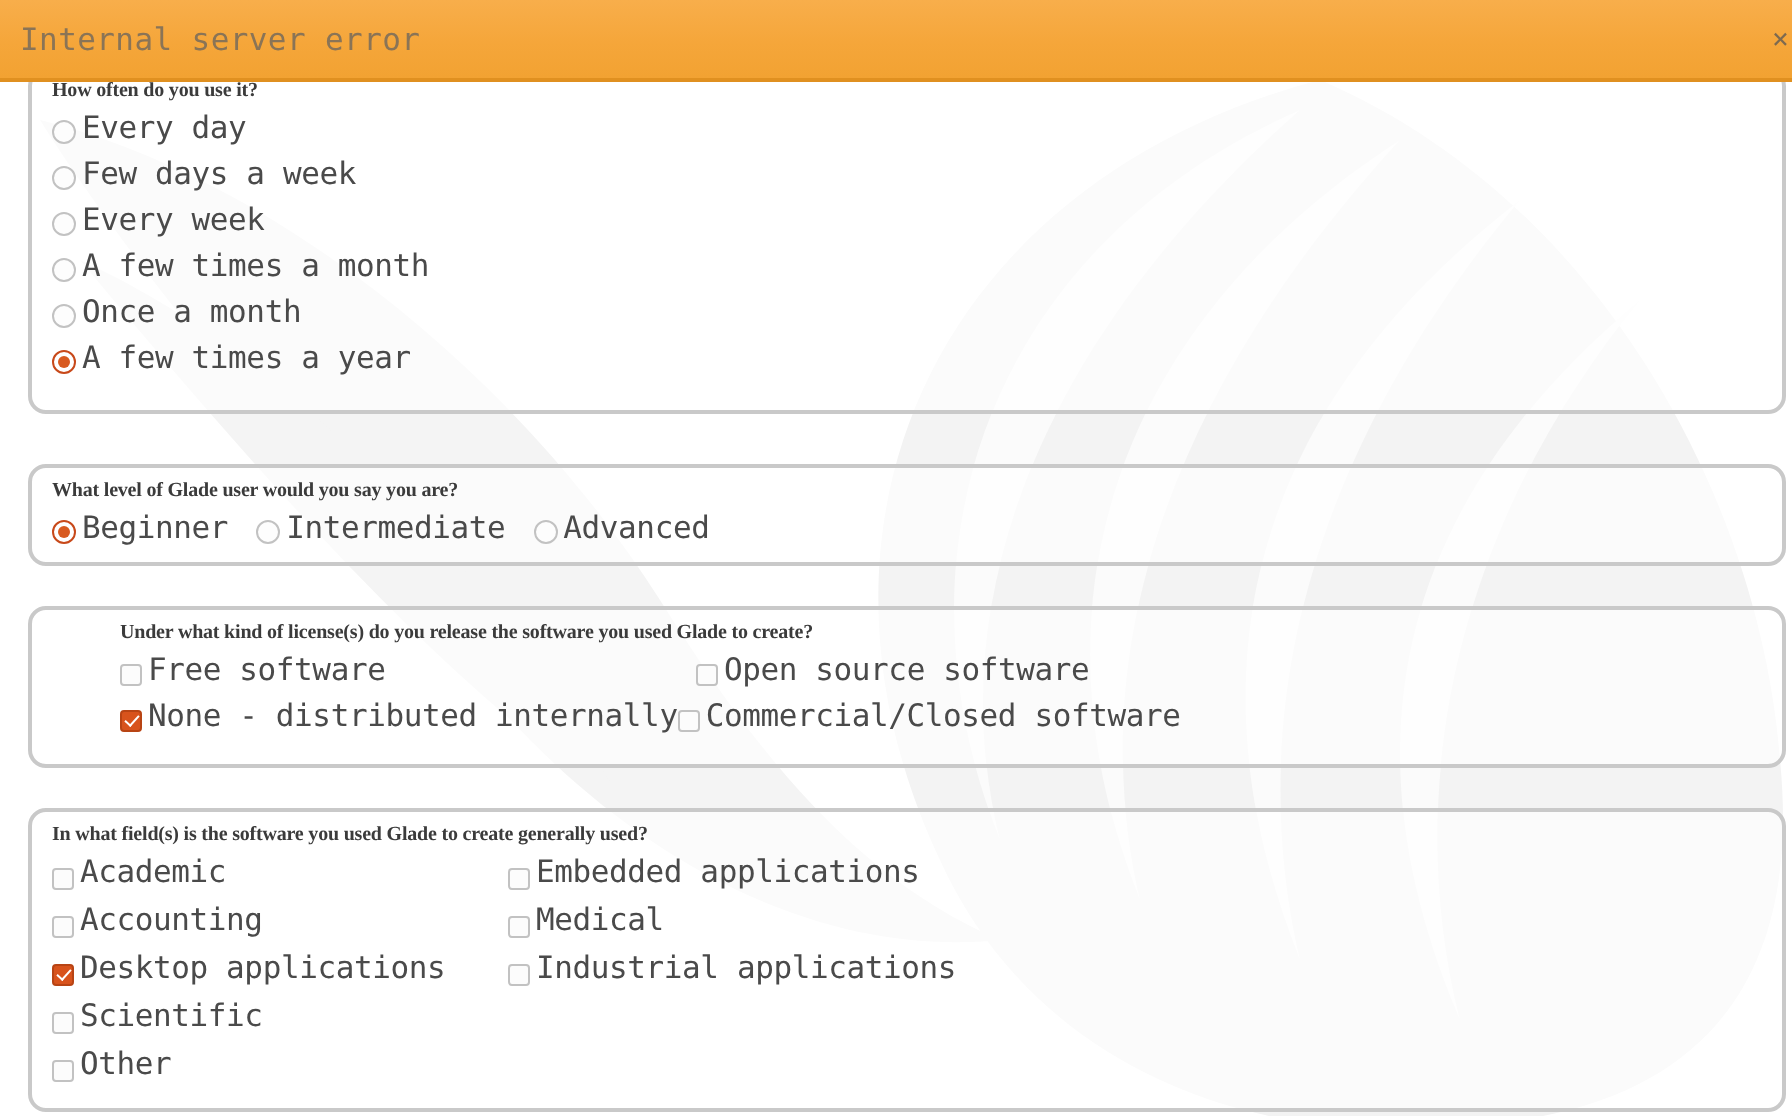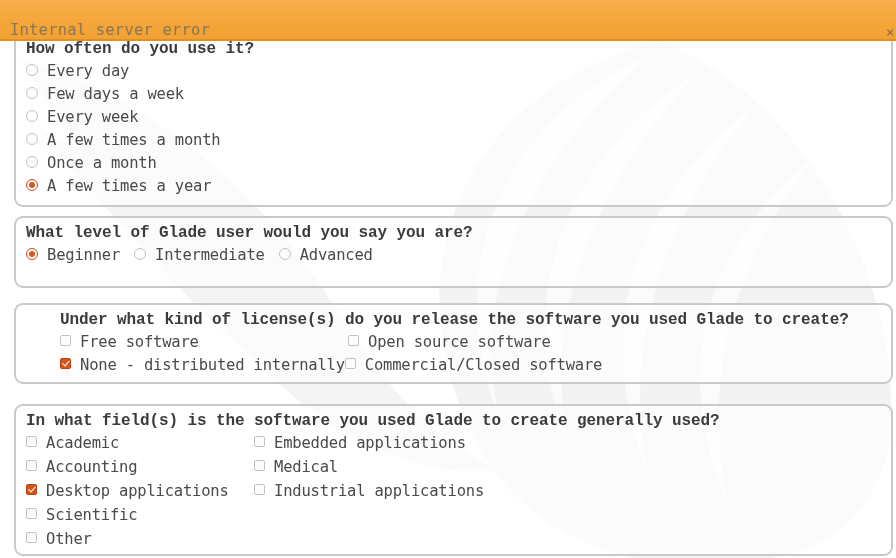--- a/index.html
+++ b/index.html
@@ -28,21 +28,21 @@
   
   #error-banner {
     position: absolute;
     left: 0; top: 0;
     width: 896px;
     height: 41px;
     background: linear-gradient(to bottom, #f8ae4b 0%, #f5a63a 55%, #f2a232 100%);
     border-bottom: 2px solid #e09020;
     z-index: 30;
     display: flex;
-    align-items: flex-end;
+    align-items: center;
     padding: 0 4px 0 10px;
   }
   #error-banner .msg {
     font-family: "DejaVu Sans Mono", monospace;
     font-size: 15.5px;
     color: #8a7456;
     letter-spacing: 0.2px;
     white-space: nowrap;
     flex: 1;
   }
@@ -71,40 +71,40 @@
     position: absolute;
     left: 14px;
     width: 879px;
     background: rgba(255,255,255,0.62);
     border: 2px solid #c9c9c9;
     border-radius: 9px;
     padding: 6px 10px 8px 10px;
   }
 
   .group-title {
-    font-family: Liberation Mono, monospace;
-    font-size: 16px;
+    font-family: Liberation Serif, serif;
+    font-size: 10px;
     font-weight: bold;
     color: #3b3b3b;
     letter-spacing: -0.1px;
     margin-bottom: 2px;
     white-space: nowrap;
   }
 
   .optrow {
     display: flex;
     align-items: center;
     height: 23px;
   }
   .optrow.tight { height: 24px; }
 
   .opt {
     display: flex;
-    align-items: flex-start;
-    gap: 9px;
+    align-items: flex-end;
+    gap: 3px;
     white-space: nowrap;
   }
 
   .opt .lbl {
     font-family: "DejaVu Sans Mono", monospace;
     font-size: 15.5px;
     color: #4a4a4a;
     letter-spacing: -0.2px;
     line-height: 1;
   }
@@ -150,21 +150,21 @@
     left: 3px; top: 0px;
     width: 3px; height: 6px;
     border: solid #ffffff;
     border-width: 0 1.6px 1.6px 0;
     transform: rotate(42deg);
   }
 
   
   #group-frequency { top: 34px; height: 173px; padding-top: 0; overflow: hidden; }
   #group-frequency .group-title { margin-top: 4px; }
-  #group-level     { top: 216px; height: 72px; }
+  #group-level     { top: 232px; height: 51px; }
   #group-license   { top: 303px; height: 81px; padding-left: 44px; }
   #group-fields    { top: 404px; height: 152px; }
 </style>
 </head>
 <body>
 
 <svg id="watermark" viewBox="0 0 896 558" xmlns="http://www.w3.org/2000/svg">
   <rect x="0" y="0" width="896" height="558" fill="#ffffff"></rect>
   <g opacity="1">
     <path d="M660 40 C 470 90, 390 260, 470 430 C 520 540, 640 580, 760 560

